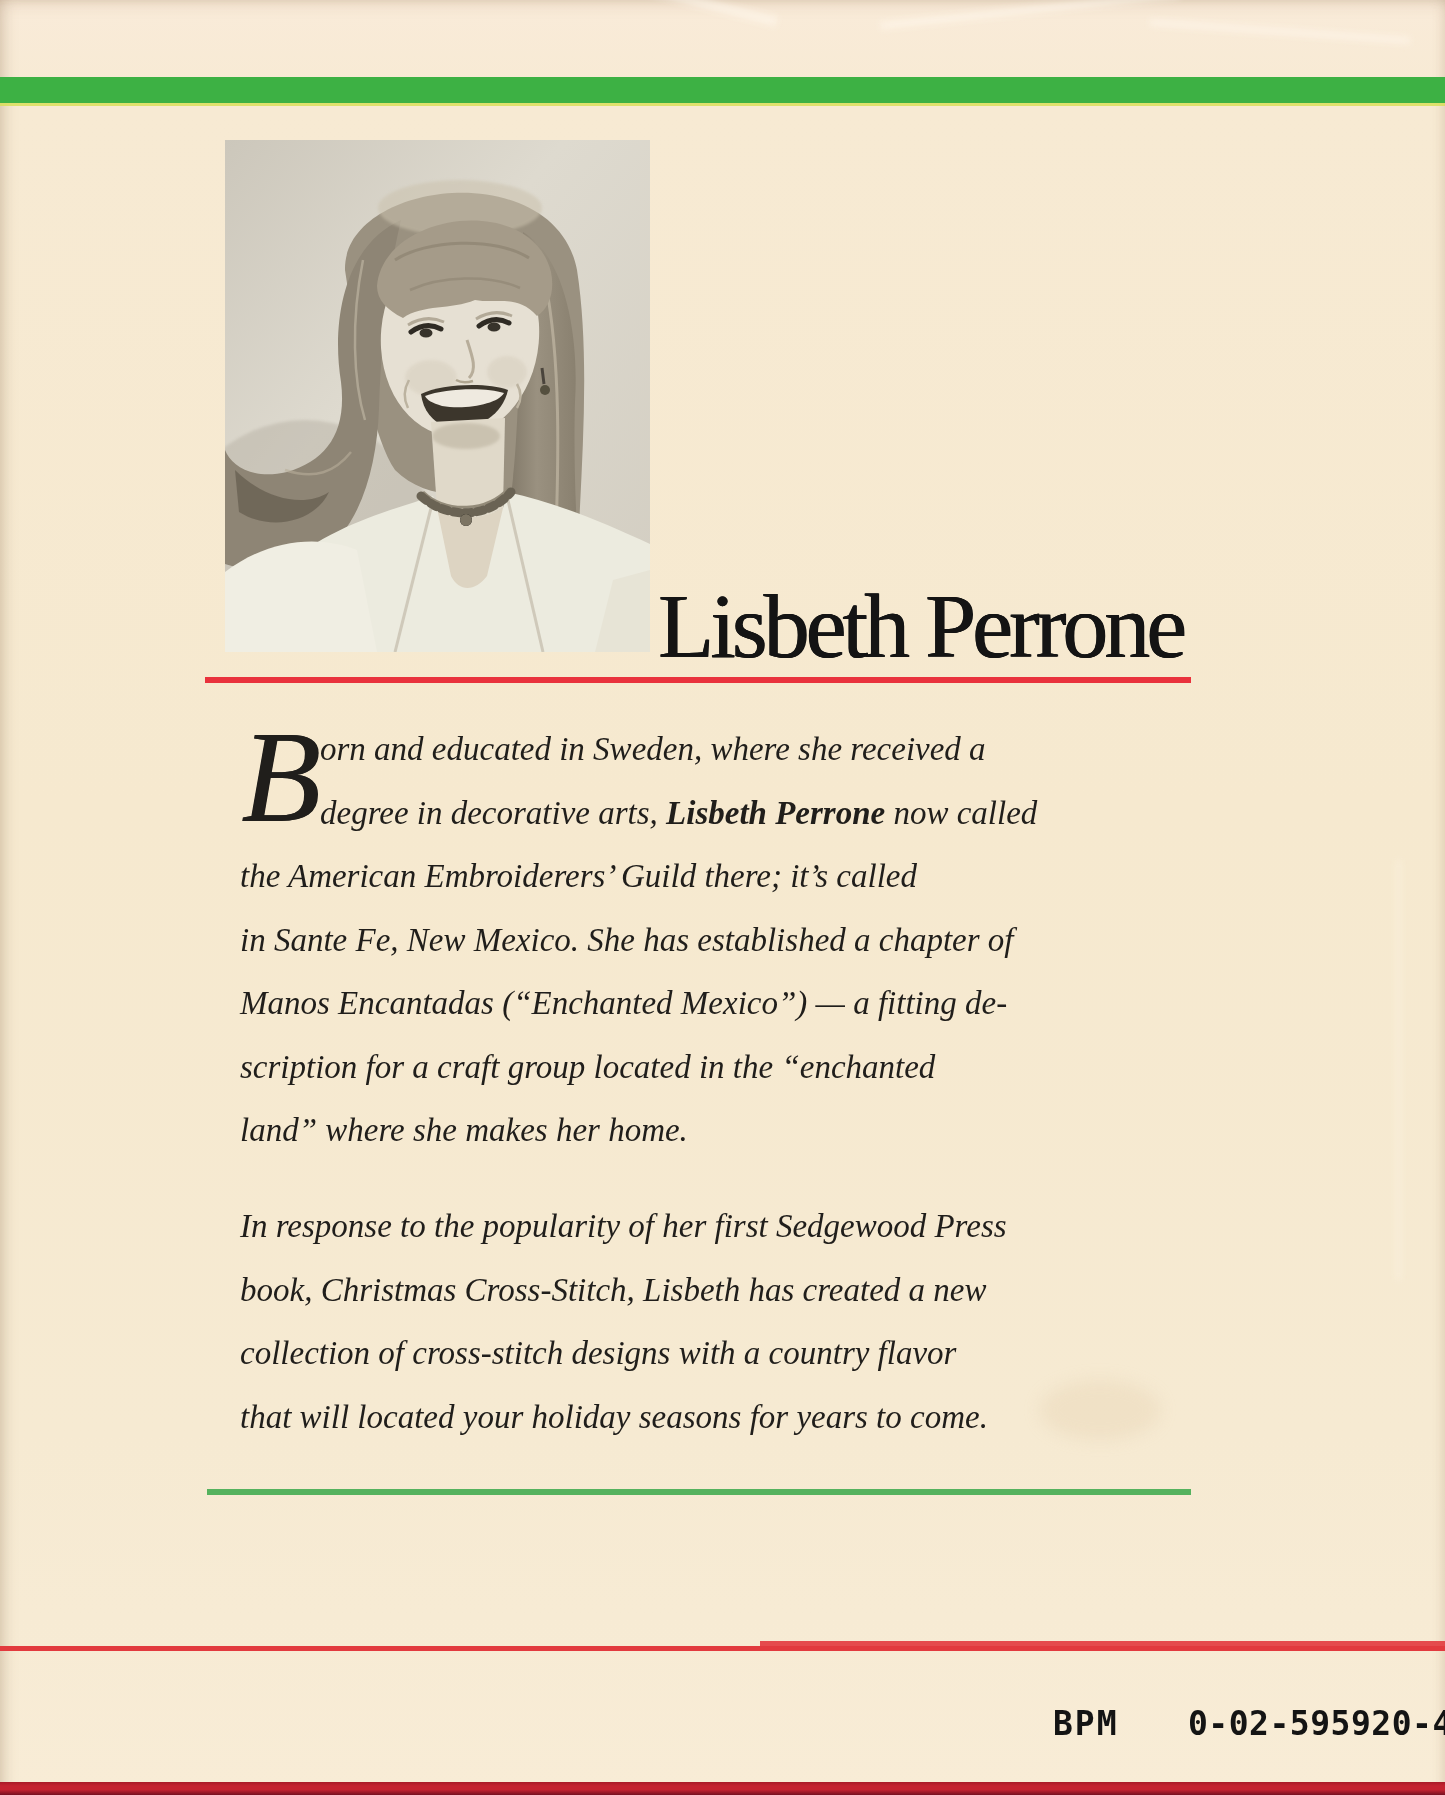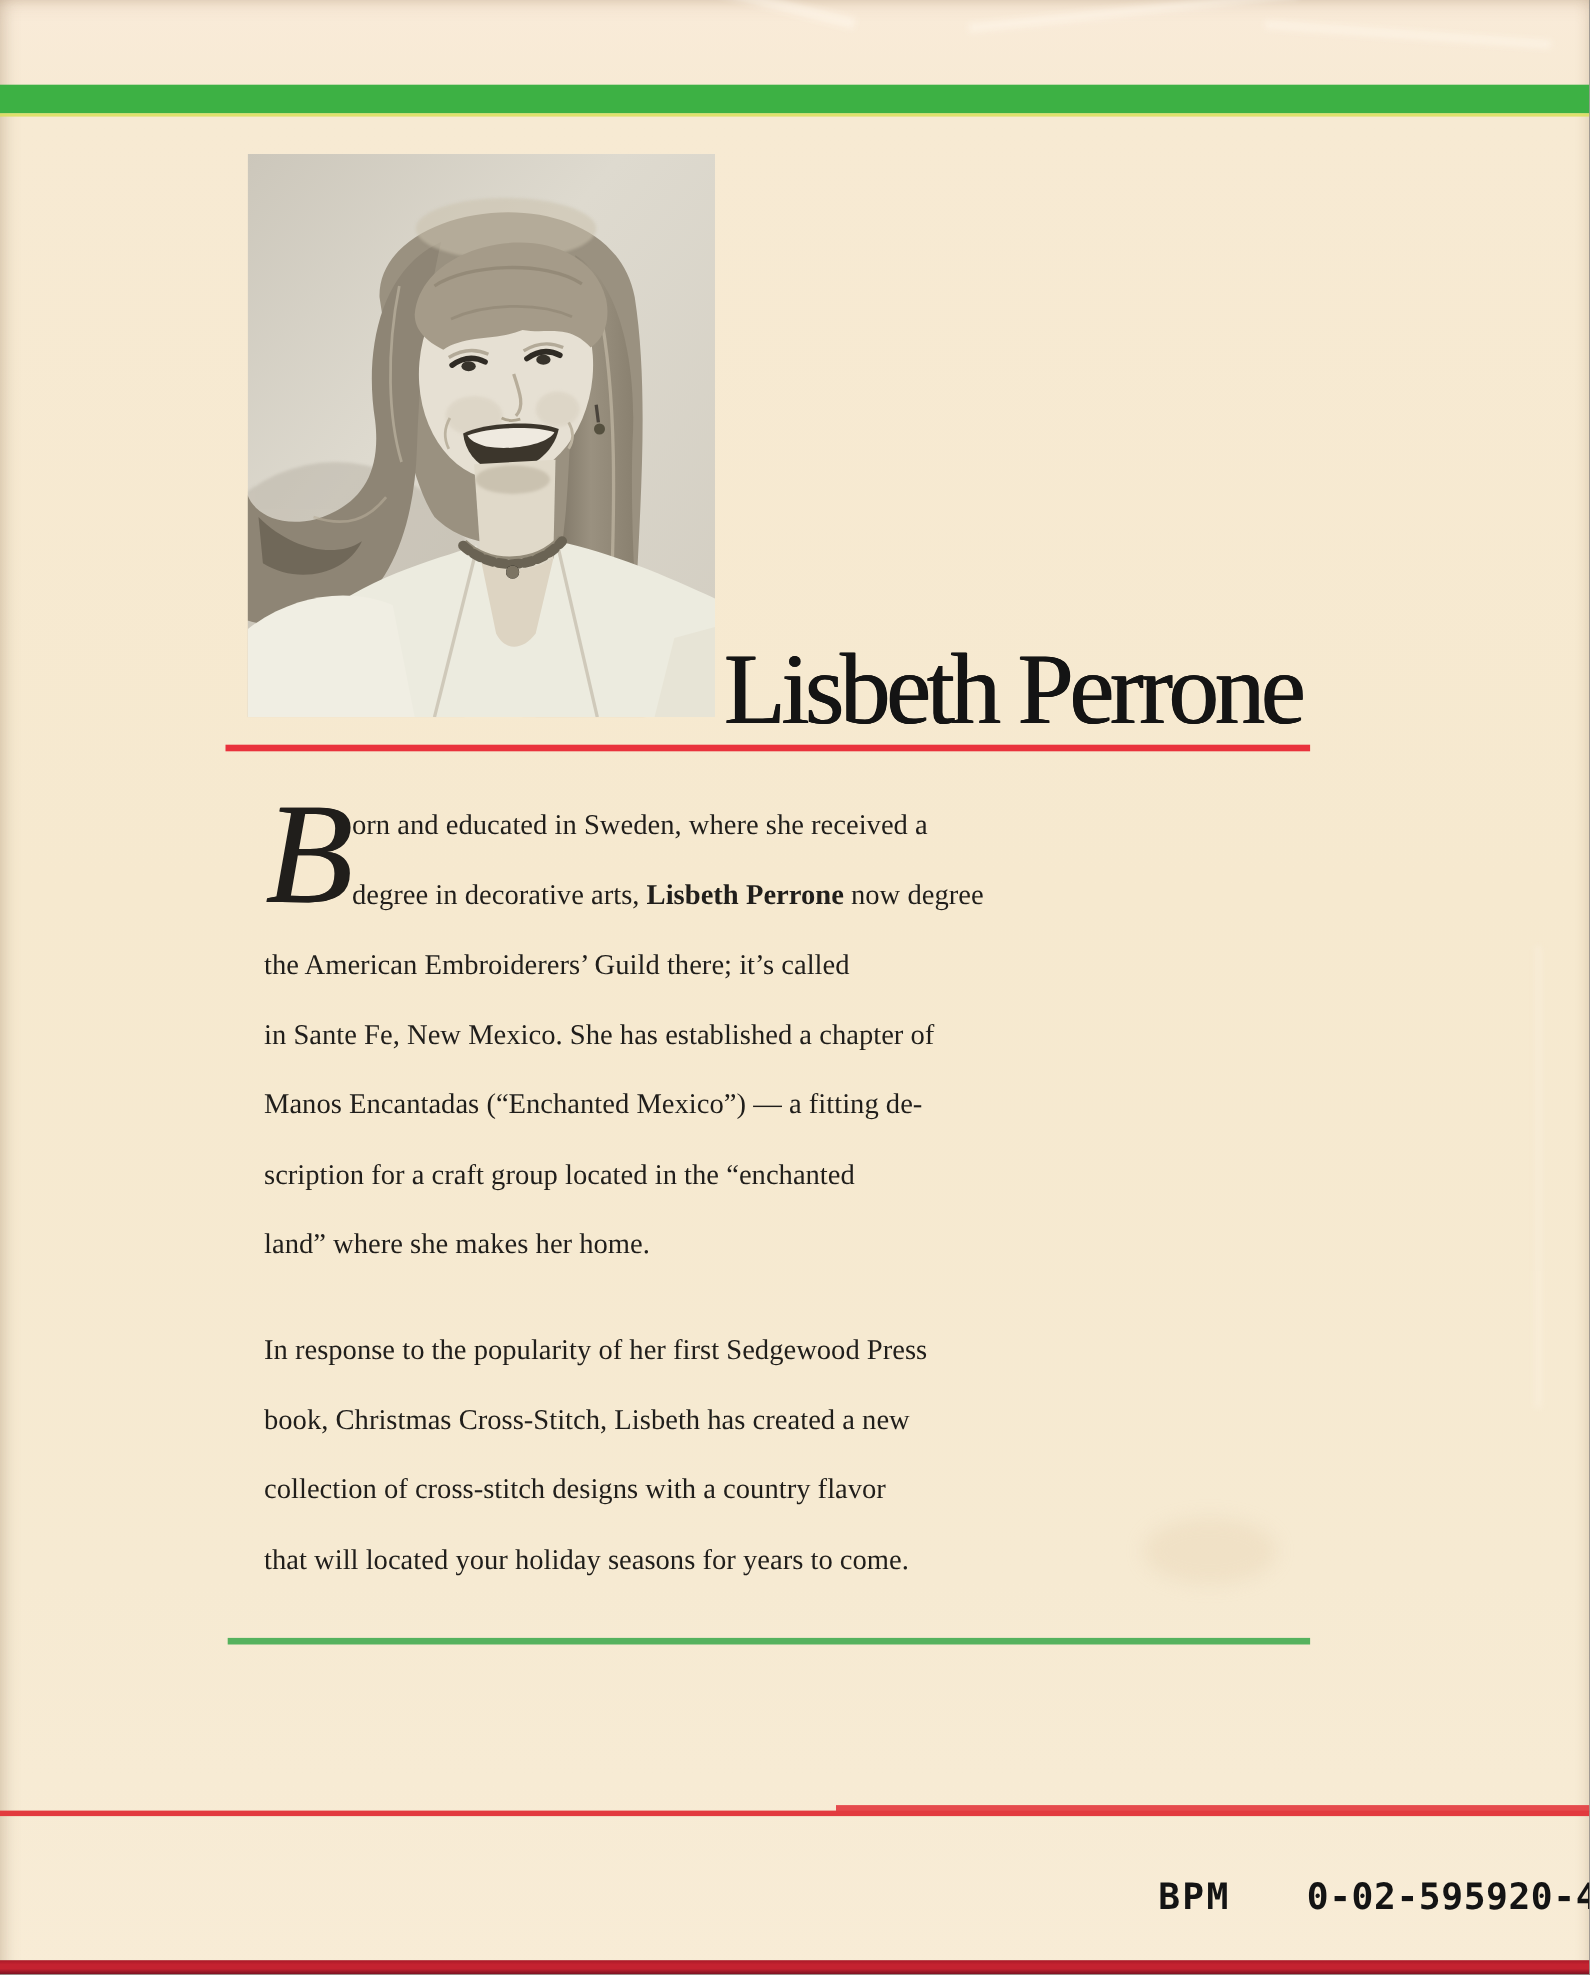--- a/index.html
+++ b/index.html
@@ -36,22 +36,22 @@
   .wd-brand1{font-family:"DejaVu Serif",serif;font-weight:bold;font-size:60px;line-height:1;margin-top:-4px;letter-spacing:-3px;transform:scaleY(1.05);}
   .wd-brand2-row{display:flex;align-items:flex-start;margin-top:-14px;}
   .wd-brand2{font-family:"DejaVu Serif",serif;font-weight:bold;font-size:60px;line-height:1;letter-spacing:-3px;transform:scaleY(1.05);}
   .wd-reg{font-family:"DejaVu Sans",sans-serif;font-size:19px;margin-top:8px;margin-left:3px;}
   
   .title{position:absolute;left:658px;top:580px;
     font-family:"Liberation Serif",serif;font-size:92px;line-height:1;
     letter-spacing:-4px;color:#141414;white-space:nowrap;
     text-shadow:.6px 0 0 #141414, -.3px 0 0 #141414;}
   
-  .bio{position:absolute;color:var(--text);
-    font-size:26px;line-height:63.5px;white-space:nowrap;}
+  .bio{position:absolute;color:var(--text);font-style:italic;
+    font-size:33px;line-height:63.5px;white-space:nowrap;}
   .bio-1{left:240px;top:718px;}
   .bio-2{left:240px;top:1195px;}
   .bio-line{height:63.5px;}
   .bio-line.indented{margin-left:80px;}
   .bio-line .bold{font-weight:bold;}
   .drop-cap{position:absolute;left:241px;top:711px;
     font-style:italic;font-size:131px;line-height:1;color:var(--text);
     text-shadow:.5px 0 0 var(--text);}
   
   .code{position:absolute;top:1704px;font-family:"DejaVu Sans Mono",monospace;
@@ -167,21 +167,21 @@
   </div>
 
 
   <div class="title">Lisbeth Perrone</div>
 
   <div class="red-rule"></div>
 
   <div class="drop-cap">B</div>
   <div class="bio bio-1">
       <div class="bio-line indented"><span>orn and educated in Sweden, where she received a</span></div>
-      <div class="bio-line indented"><span>degree in decorative arts, </span><span class="bold">Lisbeth Perrone</span><span> now degree</span></div>
+      <div class="bio-line indented"><span>degree in decorative arts, </span><span class="bold">Lisbeth Perrone</span><span> now called</span></div>
       <div class="bio-line"><span>the American Embroiderers’ Guild there; it’s called</span></div>
       <div class="bio-line"><span>in Sante Fe, New Mexico. She has established a chapter of</span></div>
       <div class="bio-line"><span>Manos Encantadas (“Enchanted Mexico”) — a fitting de-</span></div>
       <div class="bio-line"><span>scription for a craft group located in the “enchanted</span></div>
       <div class="bio-line"><span>land” where she makes her home.</span></div>
     </div>
   <div class="bio bio-2">
       <div class="bio-line"><span>In response to the popularity of her first Sedgewood Press</span></div>
       <div class="bio-line"><span>book, Christmas Cross-Stitch, Lisbeth has created a new</span></div>
       <div class="bio-line"><span>collection of cross-stitch designs with a country flavor</span></div>

